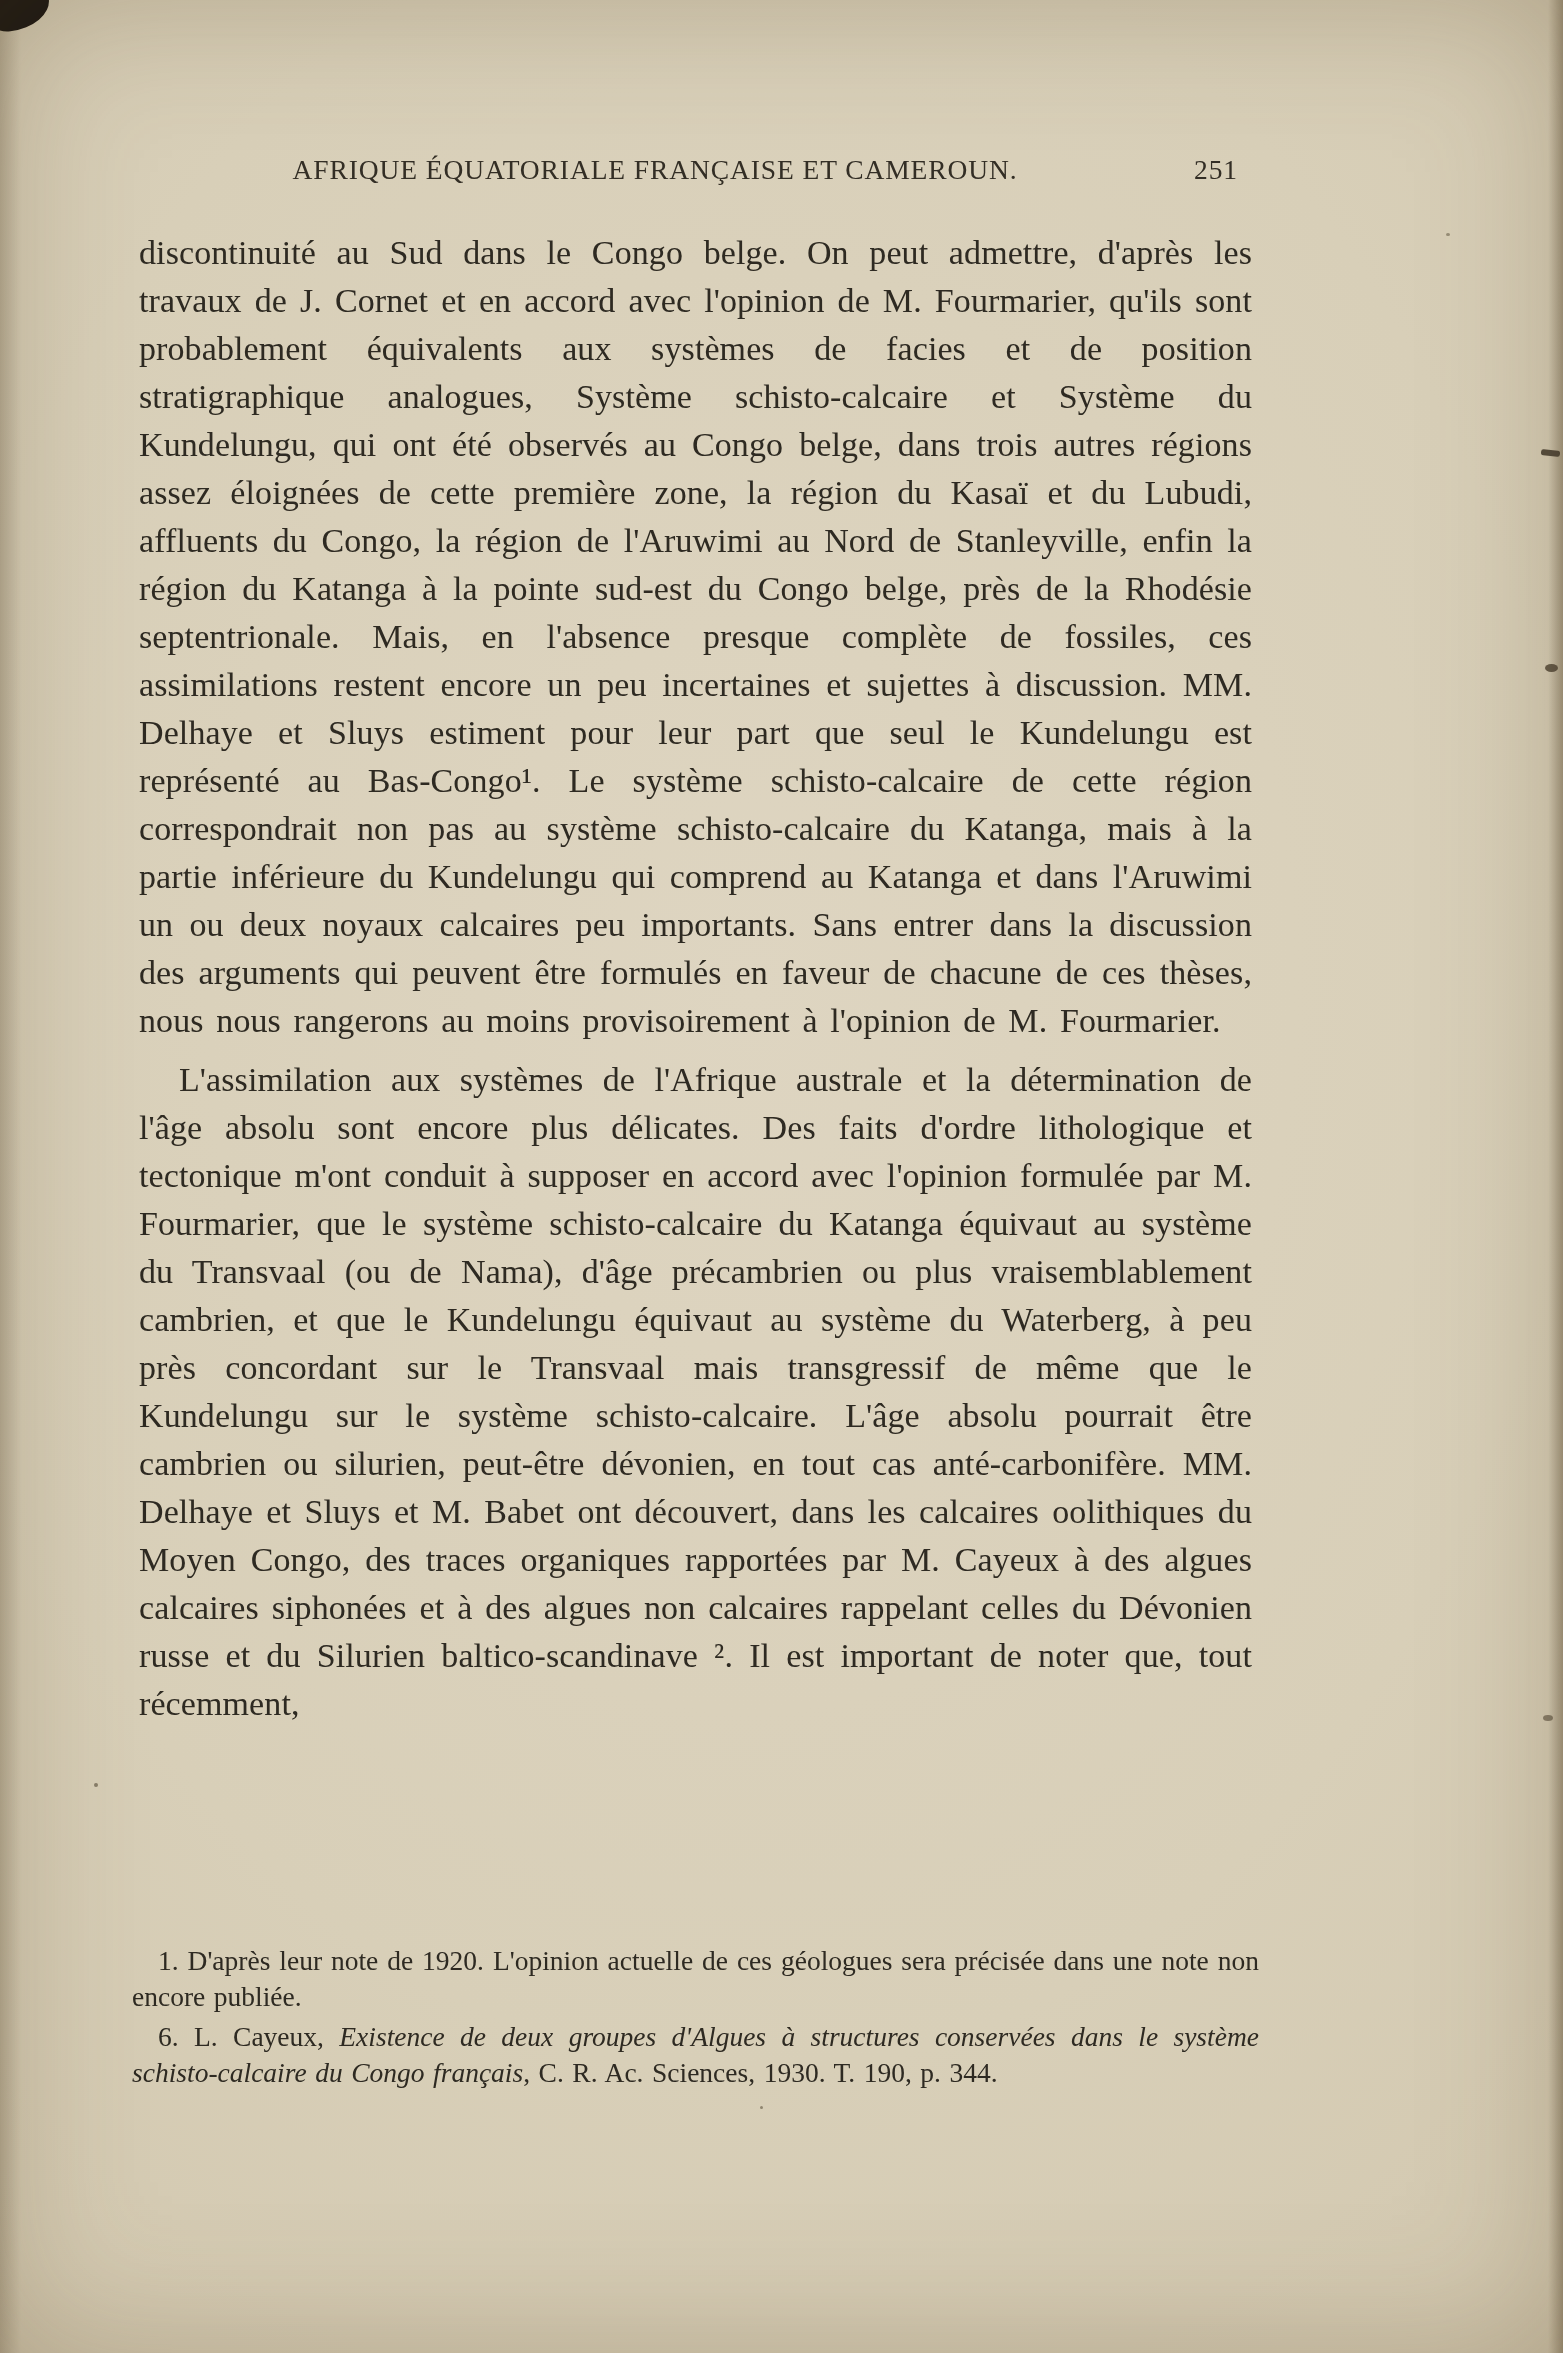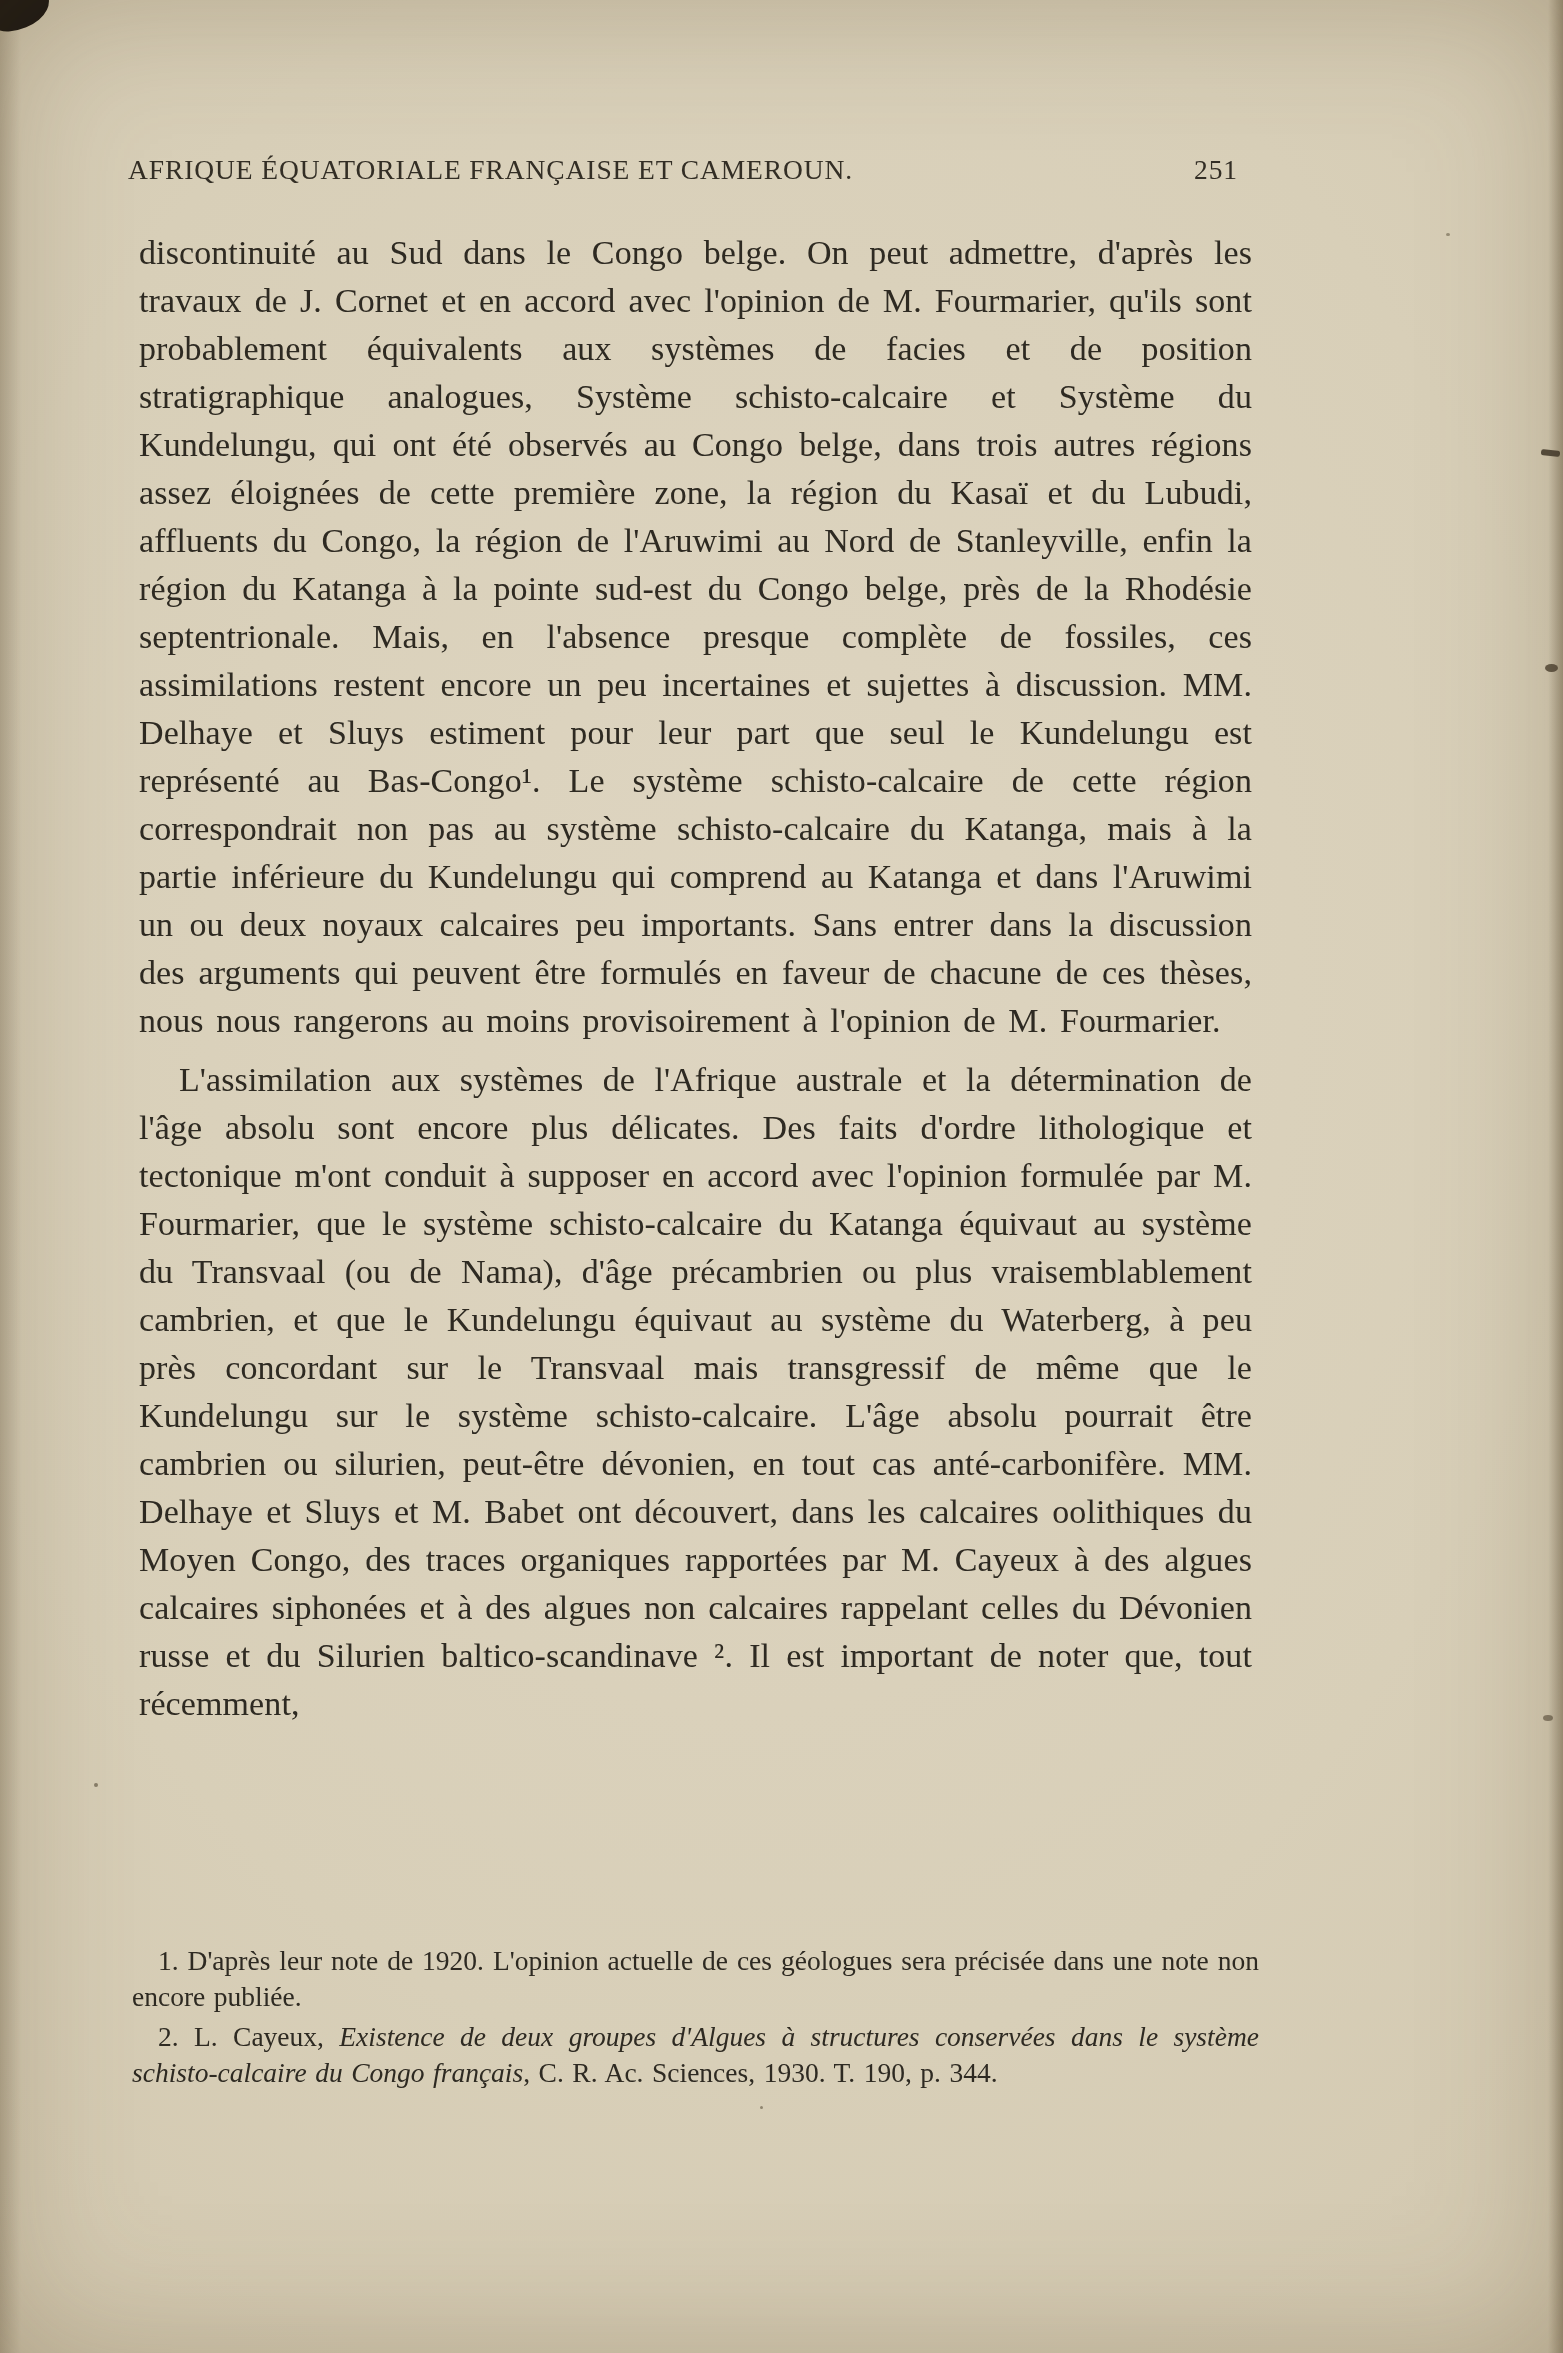--- a/index.html
+++ b/index.html
@@ -68,21 +68,21 @@
   }
   .page-header {
     position: relative;
     height: 39px;
     font-size: 27.5px;
     letter-spacing: 0.9px;
     color: #332e25;
   }
   .running-title {
     display: block;
-    text-align: left;
+    text-align: center;
     padding-right: 81px; 
   }
   .page-number {
     position: absolute;
     right: 25px;
     top: 0;
     margin-left: 19px;
   }
   .text-block { margin-top: 36px; }
   p.body-paragraph {
@@ -133,18 +133,18 @@
     <main class="text-block">
       <p class="body-paragraph">discontinuité au Sud dans le Congo belge. On peut admettre, d'après les travaux de J. Cornet et en accord avec l'opinion de M. Fourmarier, qu'ils sont probablement équivalents aux systèmes de facies et de position stratigraphique analogues, Système schisto-calcaire et Système du Kundelungu, qui ont été observés au Congo belge, dans trois autres régions assez éloignées de cette première zone, la région du Kasaï et du Lubudi, affluents du Congo, la région de l'Aruwimi au Nord de Stanleyville, enfin la région du Katanga à la pointe sud-est du Congo belge, près de la Rhodésie septentrionale. Mais, en l'absence presque complète de fossiles, ces assimilations restent encore un peu incertaines et sujettes à discussion. MM. Delhaye et Sluys estiment pour leur part que seul le Kundelungu est représenté au Bas-Congo¹. Le système schisto-calcaire de cette région correspondrait non pas au système schisto-calcaire du Katanga, mais à la partie inférieure du Kundelungu qui comprend au Katanga et dans l'Aruwimi un ou deux noyaux calcaires peu importants. Sans entrer dans la discussion des arguments qui peuvent être formulés en faveur de chacune de ces thèses, nous nous rangerons au moins provisoirement à l'opinion de M. Fourmarier.</p>
       <p class="body-paragraph indent">L'assimilation aux systèmes de l'Afrique australe et la détermination de l'âge absolu sont encore plus délicates. Des faits d'ordre lithologique et tectonique m'ont conduit à supposer en accord avec l'opinion formulée par M. Fourmarier, que le système schisto-calcaire du Katanga équivaut au système du Transvaal (ou de Nama), d'âge précambrien ou plus vraisemblablement cambrien, et que le Kundelungu équivaut au système du Waterberg, à peu près concordant sur le Transvaal mais transgressif de même que le Kundelungu sur le système schisto-calcaire. L'âge absolu pourrait être cambrien ou silurien, peut-être dévonien, en tout cas anté-carbonifère. MM. Delhaye et Sluys et M. Babet ont découvert, dans les calcaires oolithiques du Moyen Congo, des traces organiques rapportées par M. Cayeux à des algues calcaires siphonées et à des algues non calcaires rappelant celles du Dévonien russe et du Silurien baltico-scandinave ². Il est important de noter que, tout récemment,</p>
     </main>
 
   </div>
 
   <footer class="footnotes">
     <p class="footnote">1. D'après leur note de 1920. L'opinion actuelle de ces géologues sera précisée dans une note non encore publiée.</p>
     <p class="footnote">
-      <span>2. L. Cayeux, </span><i class="ital">Existence de deux groupes d'Algues à structures conservées dans le système schisto-calcaire du Congo français</i><span>, C. R. Ac. Sciences, 1930. T. 190, p. 344.</span>
+      <span>6. L. Cayeux, </span><i class="ital">Existence de deux groupes d'Algues à structures conservées dans le système schisto-calcaire du Congo français</i><span>, C. R. Ac. Sciences, 1930. T. 190, p. 344.</span>
     </p>
   </footer>
 
 </div>
 
 
 </body></html>

